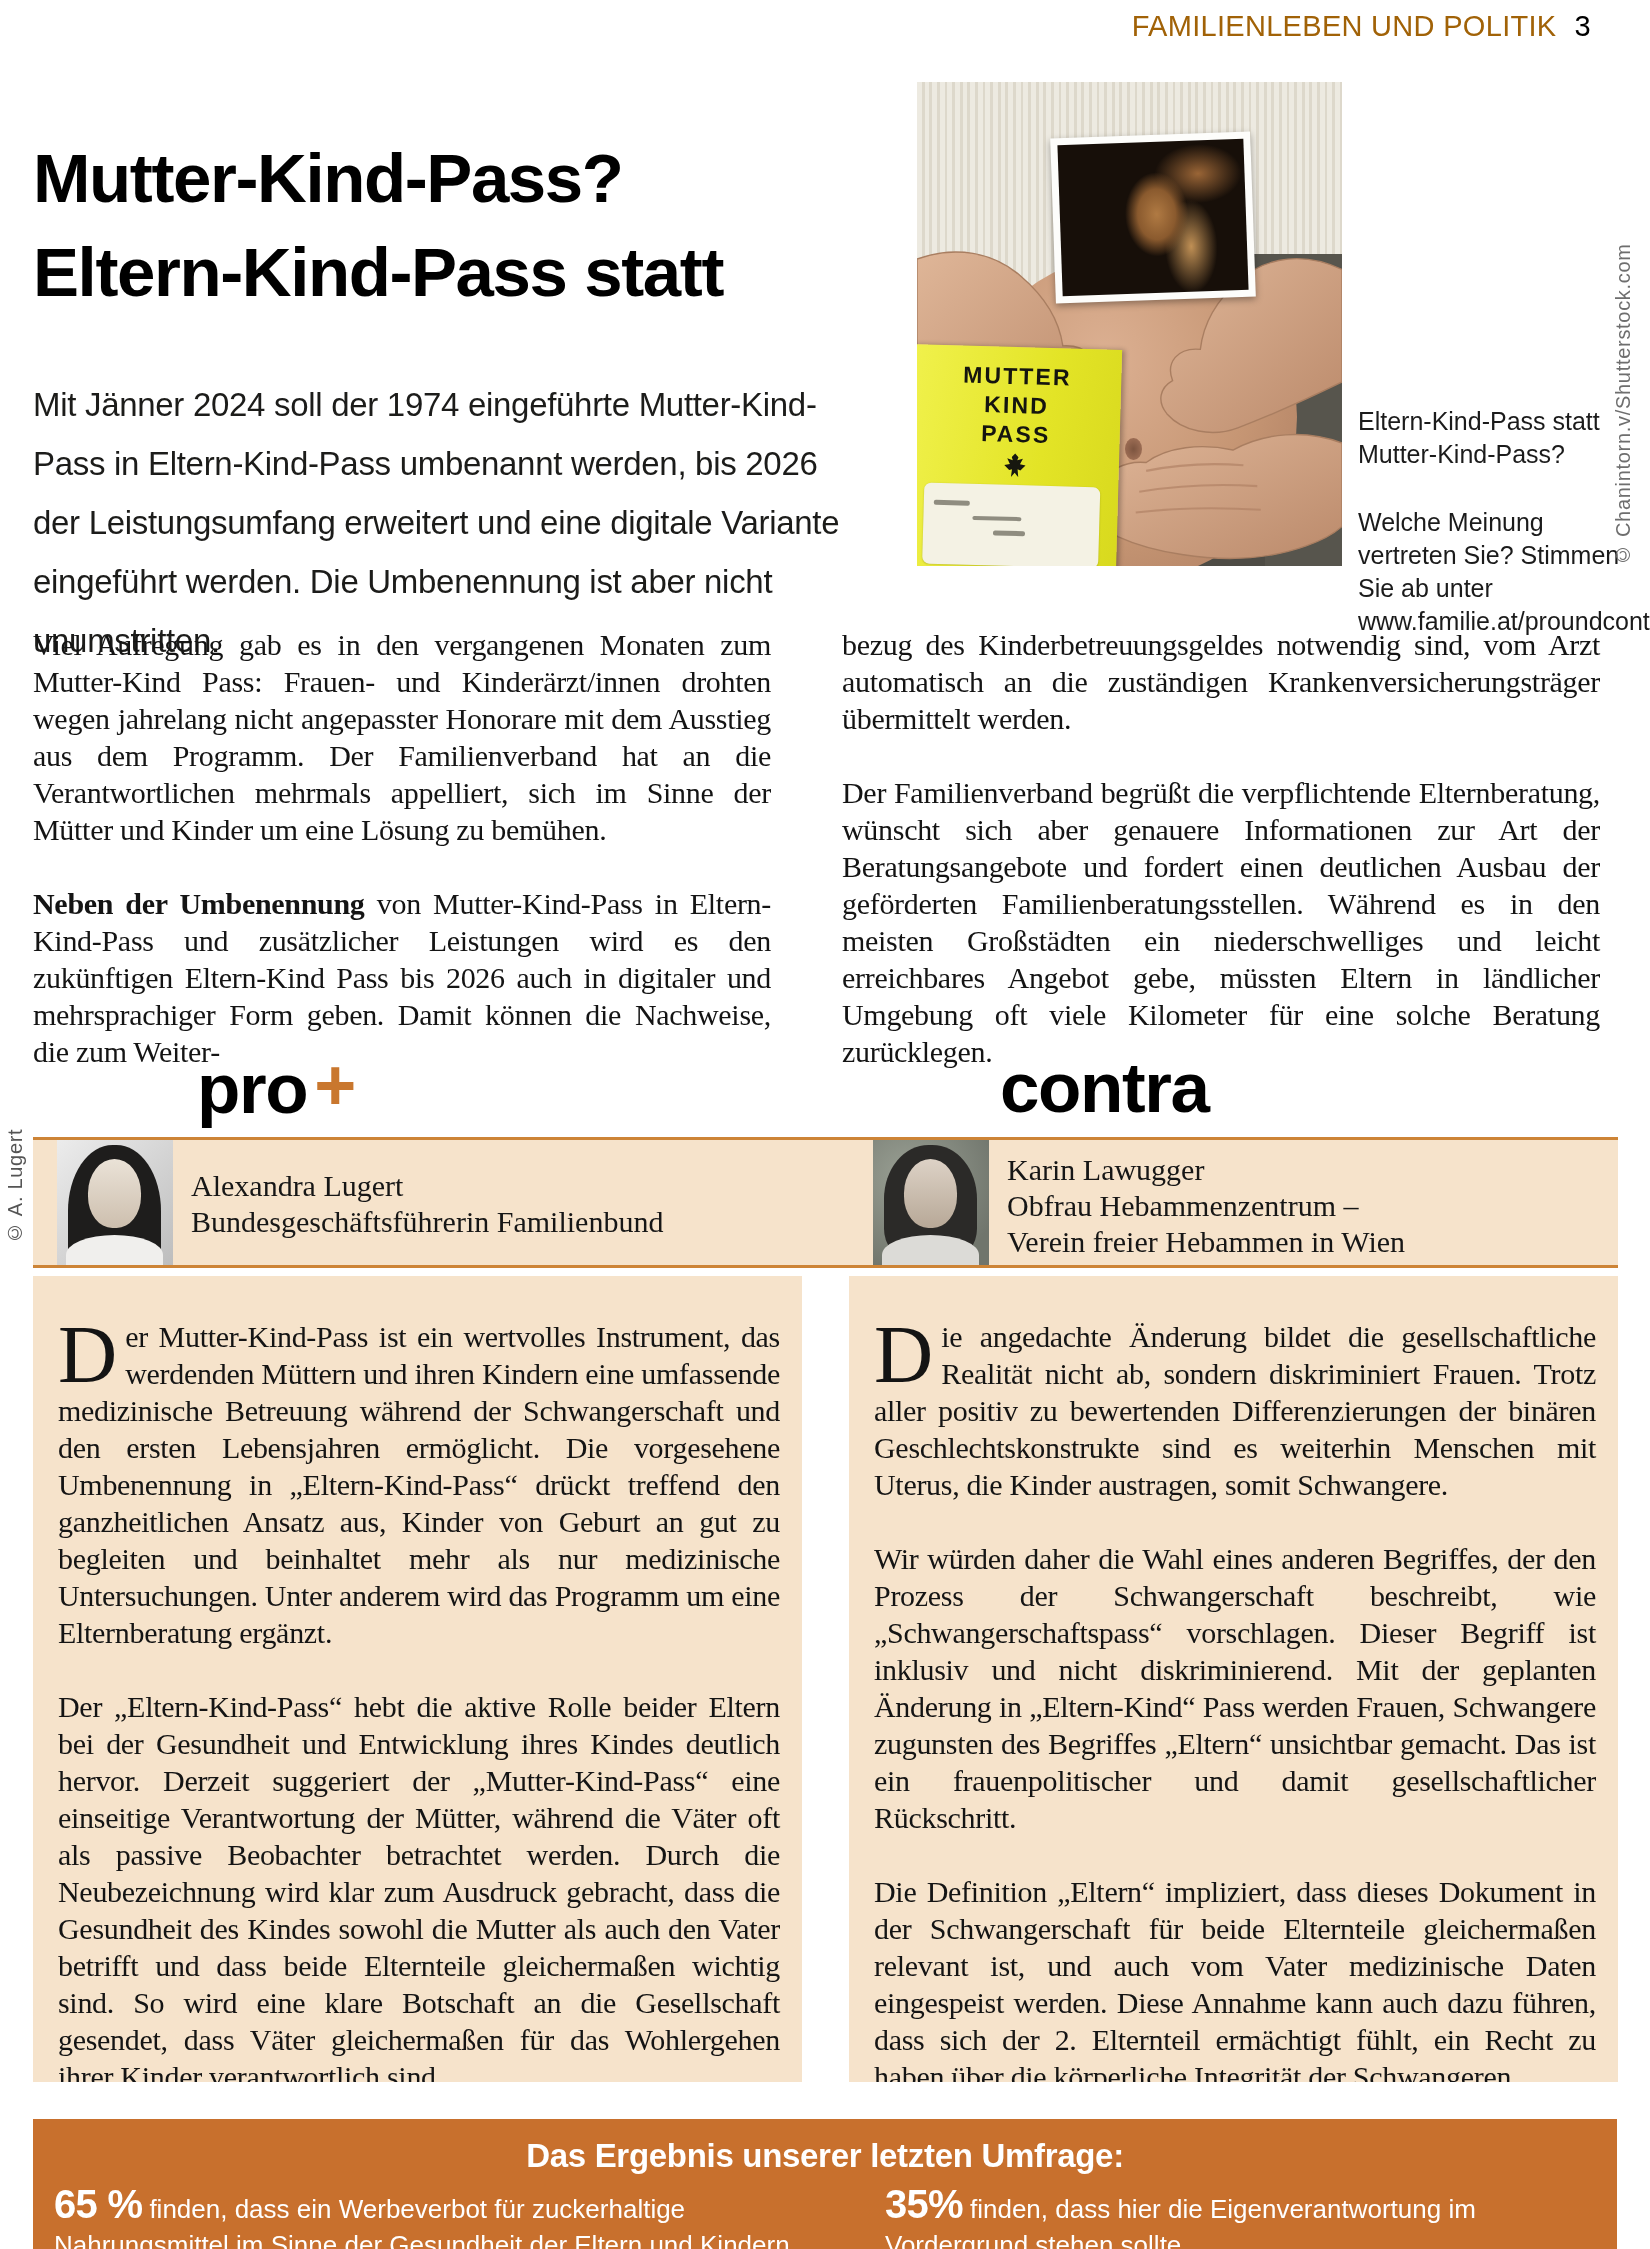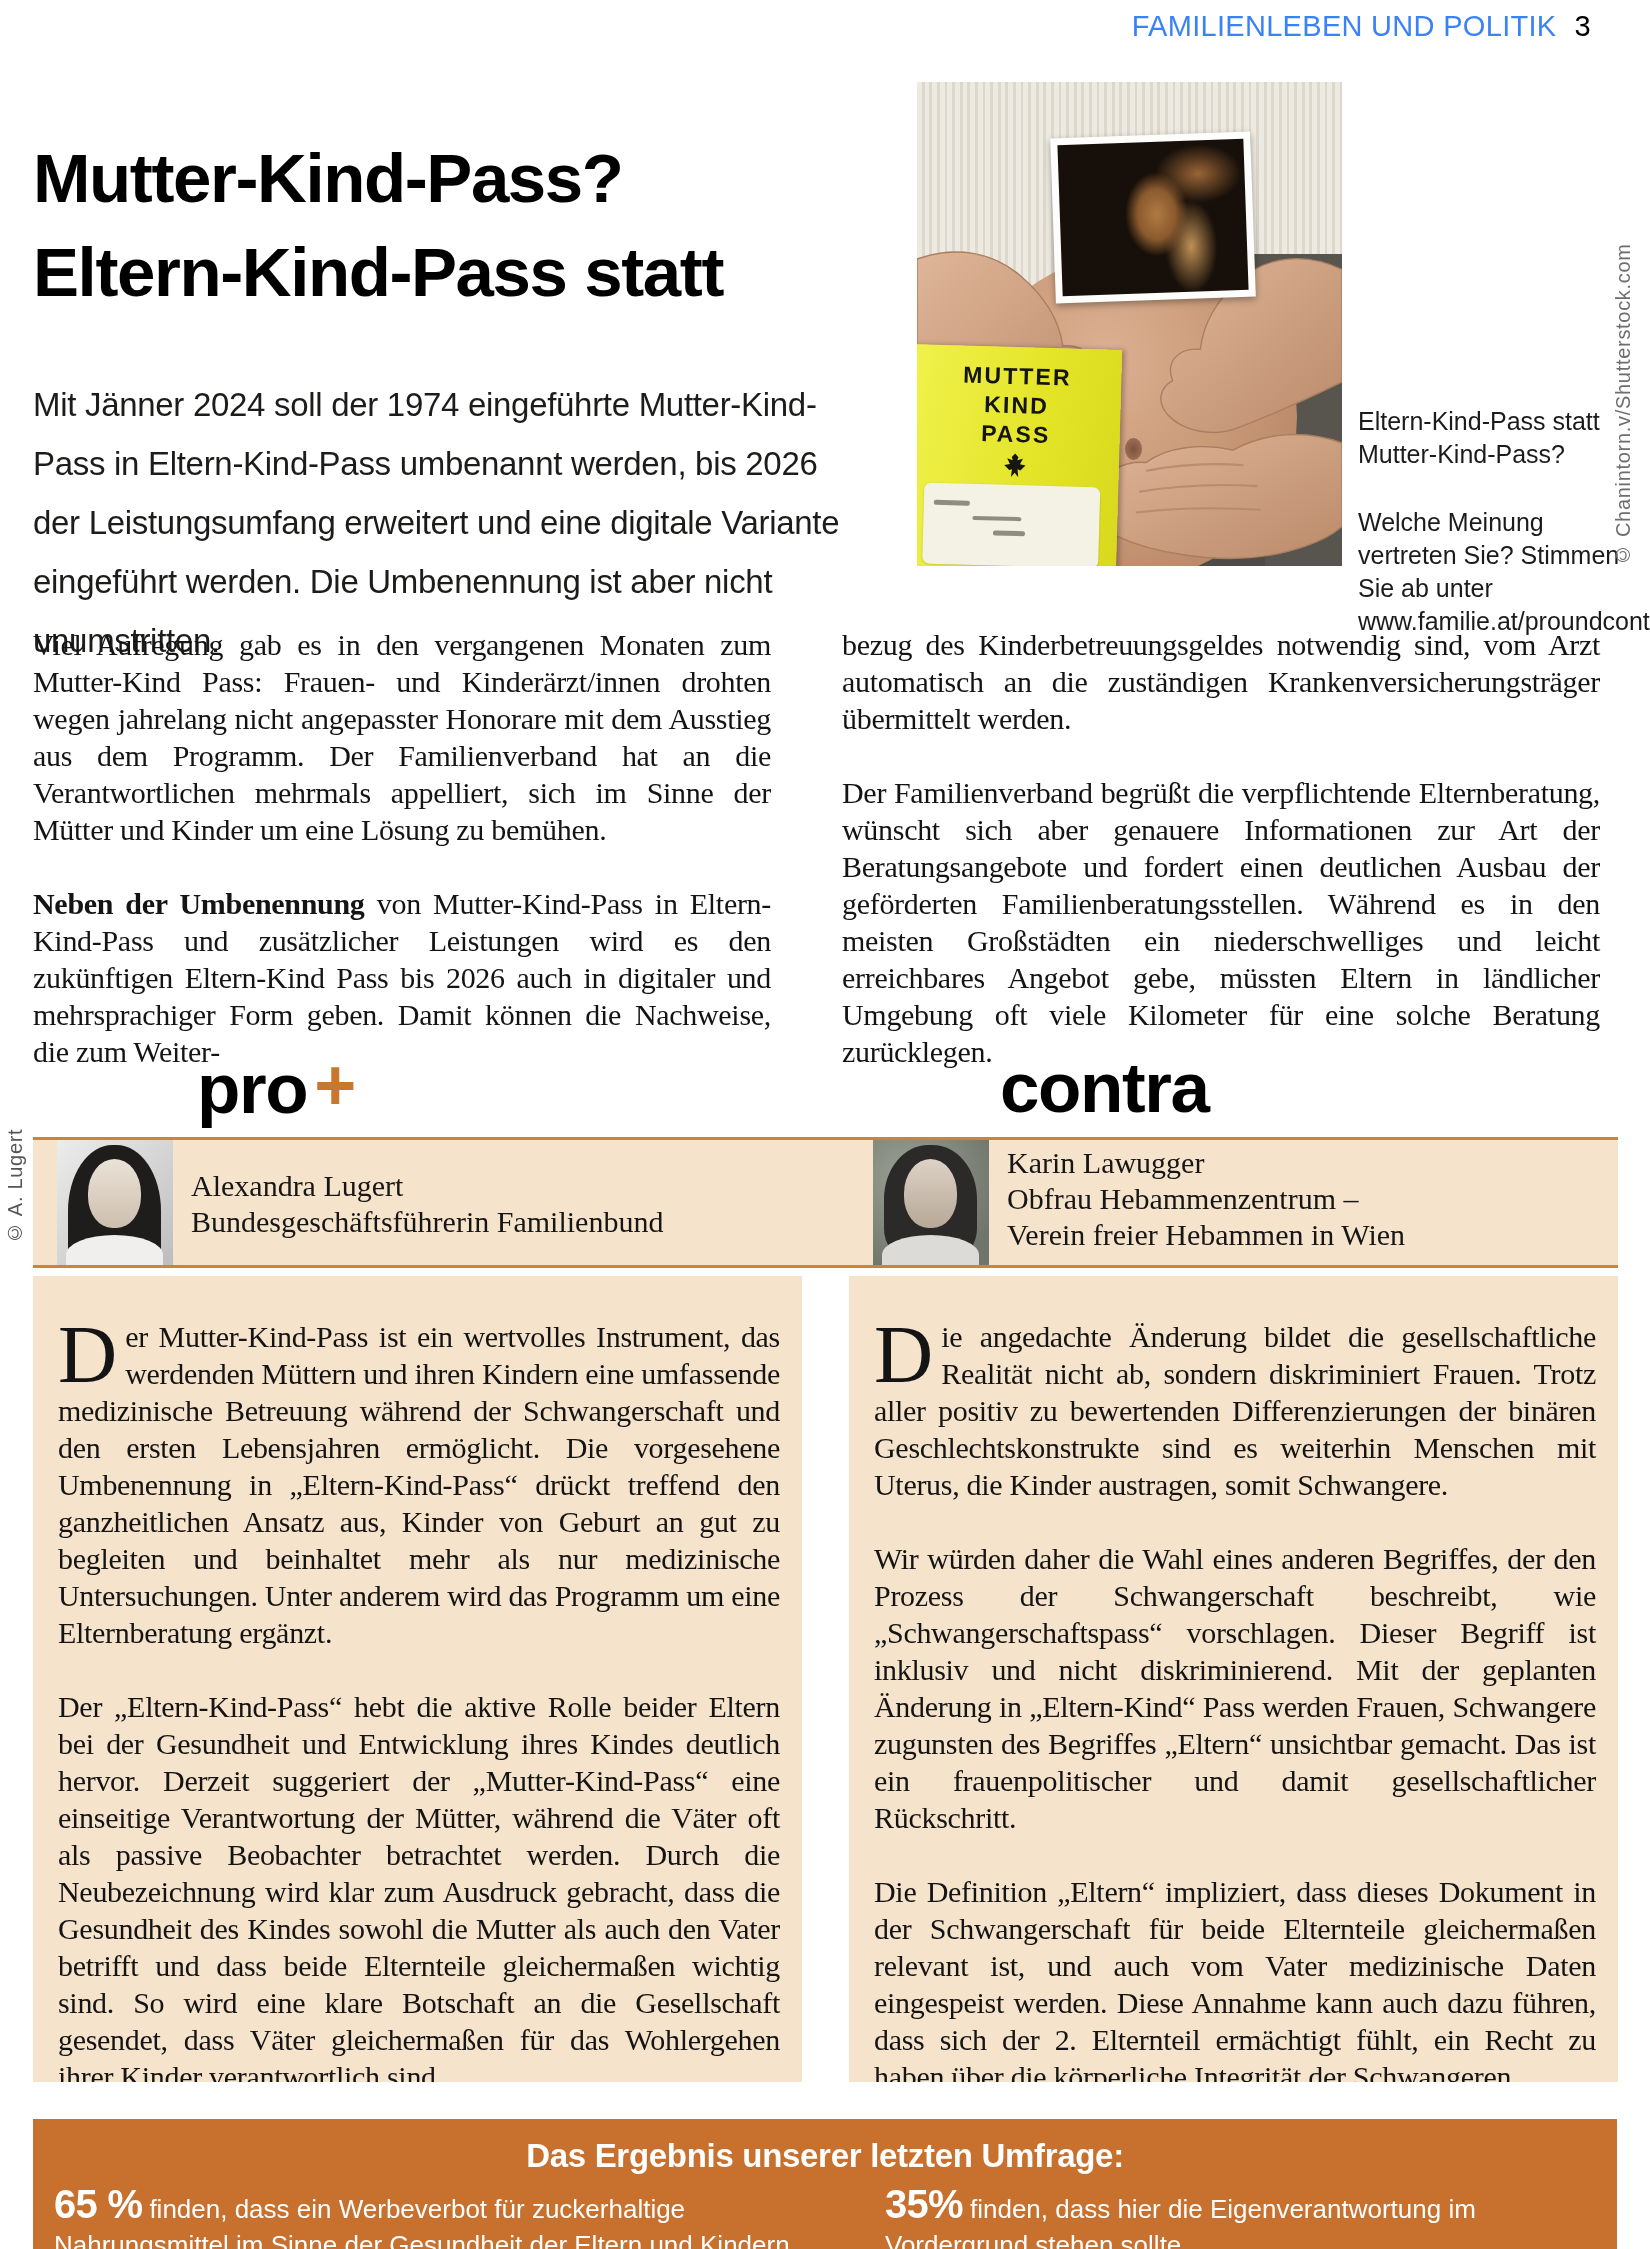--- a/index.html
+++ b/index.html
@@ -1,21 +1,21 @@
 <!DOCTYPE html>
 <html style="font-size:11px"><head>
 <meta charset="utf-8">
 <style>
   html,body{margin:0;padding:0;background:#ffffff;}
   .page{position:relative;width:1651px;height:2250px;background:#fff;overflow:hidden;
         font-family:"Liberation Sans",sans-serif;color:#111;}
 
   
   .kicker{position:absolute;top:9.7px;right:60px;font-size:29px;font-weight:500;letter-spacing:0.3px;white-space:nowrap;}
-  .kicker .sect{color:#3b82f6;}
+  .kicker .sect{color:#a16207;}
   .kicker .pnum{color:#000;margin-left:9.7px;}
 
   
   .title{position:absolute;left:33px;top:132px;font-weight:800;font-size:69px;line-height:94px;letter-spacing:-1.4px;color:#000;}
   .title span{display:block;}
   .intro{position:absolute;left:33px;top:342px;width:809px;font-size:33px;line-height:59px;letter-spacing:-0.3px;color:#1c1c1a;}
 
   
   .photo{position:absolute;left:917px;top:82px;width:425px;height:484px;overflow:hidden;background:#b7b4ab;}
   .ph-shirt{position:absolute;left:0;top:0;width:100%;height:233px;
@@ -83,21 +83,21 @@
   .pt-hair{position:absolute;left:10%;top:4%;width:80%;height:110%;background:#1e1d1c;border-radius:48% 48% 26% 26%;}
   .pt-hair-c{background:#2b2a28;height:90%;}
   .pt-face{position:absolute;left:27%;top:15%;width:46%;height:55%;border-radius:50% 50% 46% 46%;
            background:linear-gradient(#eae2d7,#cdbfae);}
   .pt-face-c{background:linear-gradient(#ddd2c6,#b7a897);}
   .pt-sh{position:absolute;left:8%;bottom:-8%;width:84%;height:32%;border-radius:50% 50% 0 0;background:#f0efed;}
   .pt-sh-c{background:#dcdbd7;}
   .ab-txt{position:absolute;left:158px;top:0;right:14px;font-family:"Liberation Serif",serif;
           font-size:30px;line-height:36px;color:#161616;}
   .ab-txt.two{padding-top:28px;}
-  .ab-txt.three{padding-top:5px;}
+  .ab-txt.three{padding-top:12px;}
   .ab-txt span{display:block;}
 
   
   .opinionbox{position:absolute;top:1276px;height:806px;background:#f6e3cb;overflow:hidden;
               font-family:"Liberation Serif",serif;font-size:30px;line-height:37px;letter-spacing:-0.3px;
               color:#141414;text-align:justify;}
   .ob-pro{left:33px;width:769px;}
   .ob-contra{left:849px;width:769px;}
   .opinionbox .inner{padding:42px 22px 0 25px;}
   .opinionbox p{margin:0;}

